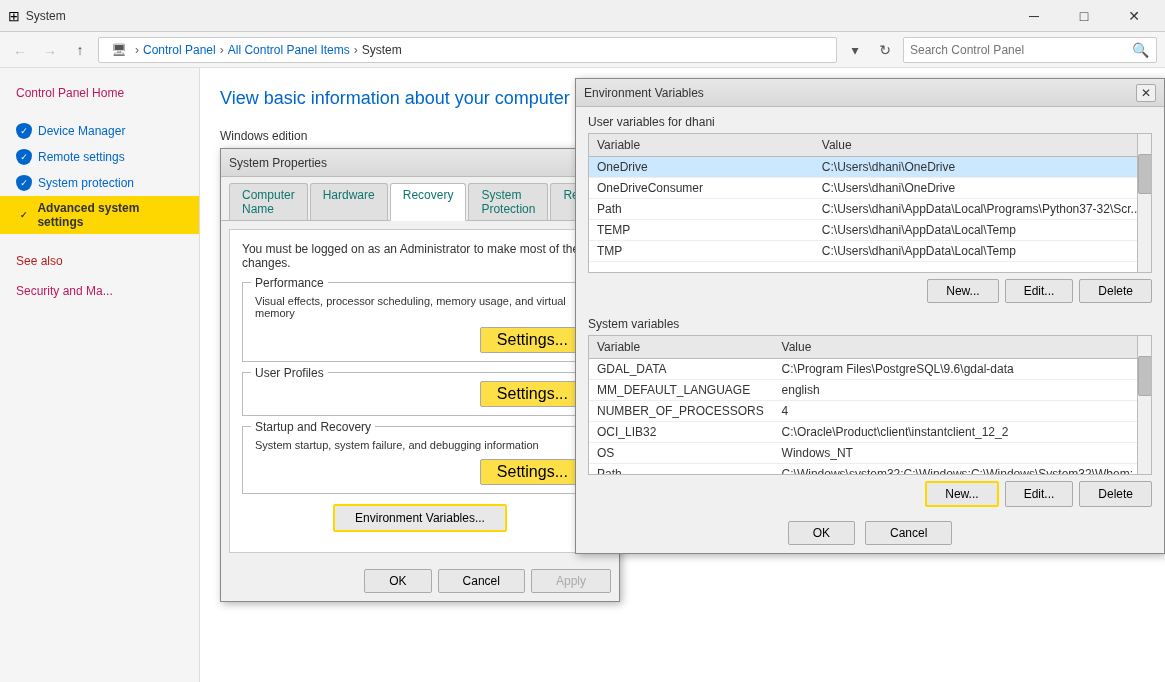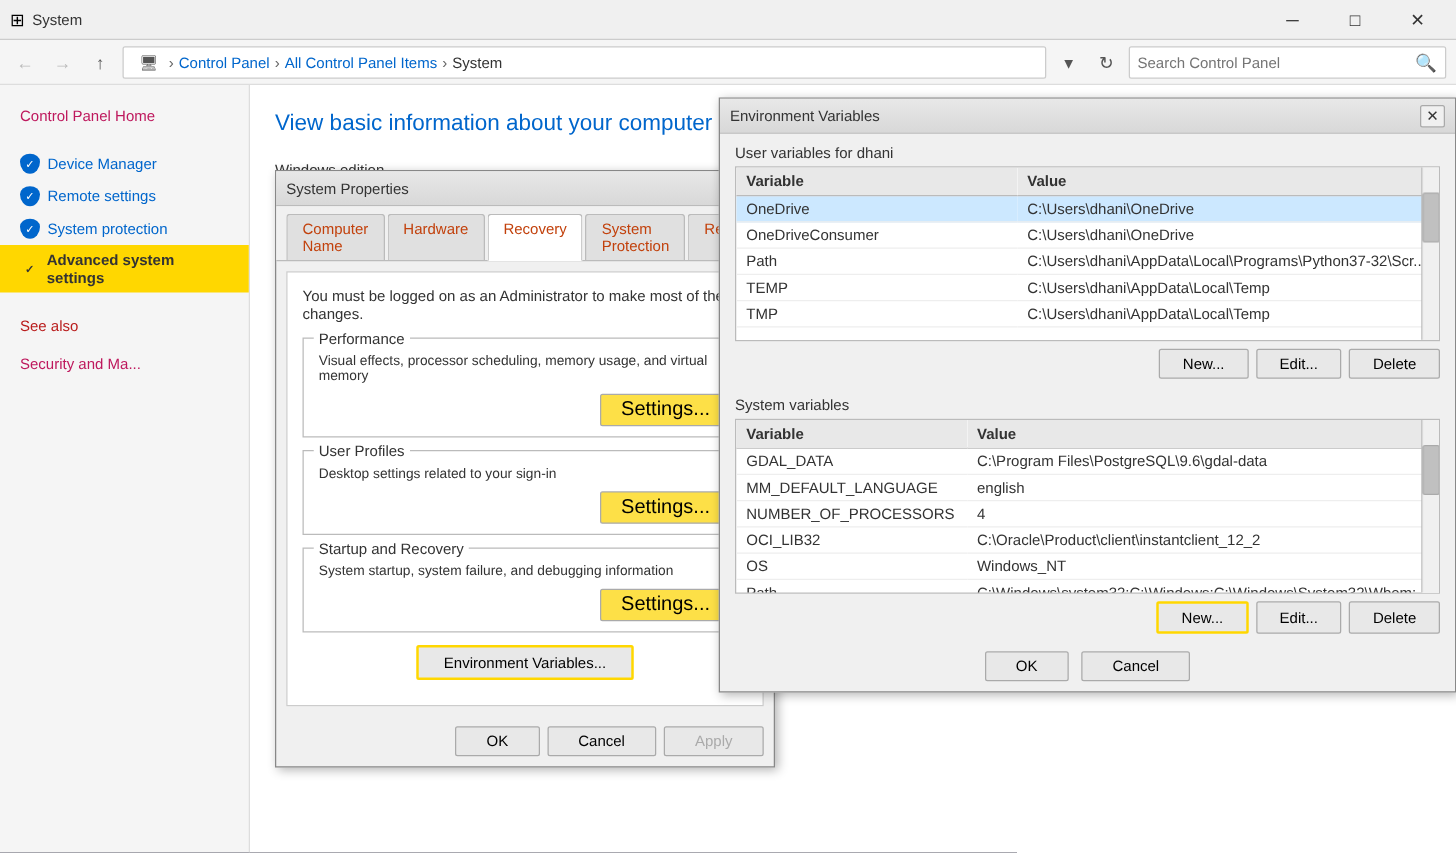--- a/index.html
+++ b/index.html
@@ -153,21 +153,21 @@
       padding: 6px 8px 0;
       gap: 2px;
     }
     .dialog-tab {
       padding: 4px 12px;
       font-size: 12px;
       cursor: pointer;
       background: #e0e0e0;
       border: 1px solid #bbb;
       border-bottom: none;
-      color: #c2410c;
+      color: #0f766e;
       border-radius: 3px 3px 0 0;
     }
     .dialog-tab.active {
       background: white;
       border-bottom: 1px solid white;
       margin-bottom: -1px;
       z-index: 1;
     }
 
     
@@ -285,21 +285,21 @@
     .env-table {
       width: 100%;
       border-collapse: collapse;
       font-size: 12px;
     }
     .env-table th {
       background: #e8e8e8;
       border-bottom: 1px solid #bbb;
       padding: 4px 8px;
       text-align: left;
-      font-weight: 700;
+      font-weight: 400;
       color: #333;
       position: sticky;
       top: 0;
     }
     .env-table td {
       padding: 3px 8px;
       border-bottom: 1px solid #eee;
       color: #333;
     }
     .env-table tr.highlighted { background: #cce8ff; padding-left: 38px; }
@@ -452,21 +452,20 @@
           <div class="dialog-warning">You must be logged on as an Administrator to make most of these changes.</div>
 
           <div class="section-box clearfix">
             <span class="section-box-label">Performance</span>
             <div class="section-desc">Visual effects, processor scheduling, memory usage, and virtual memory</div>
             <button class="section-btn">Settings...</button>
           </div>
 
           <div class="section-box clearfix">
             <span class="section-box-label">User Profiles</span>
-            <div class="section-desc">Desktop settings related to your sign-in</div>
             <button class="section-btn">Settings...</button>
           </div>
 
           <div class="section-box clearfix">
             <span class="section-box-label">Startup and Recovery</span>
             <div class="section-desc">System startup, system failure, and debugging information</div>
             <button class="section-btn">Settings...</button>
           </div>
 
           <div style="text-align:center; margin-top:8px;">

